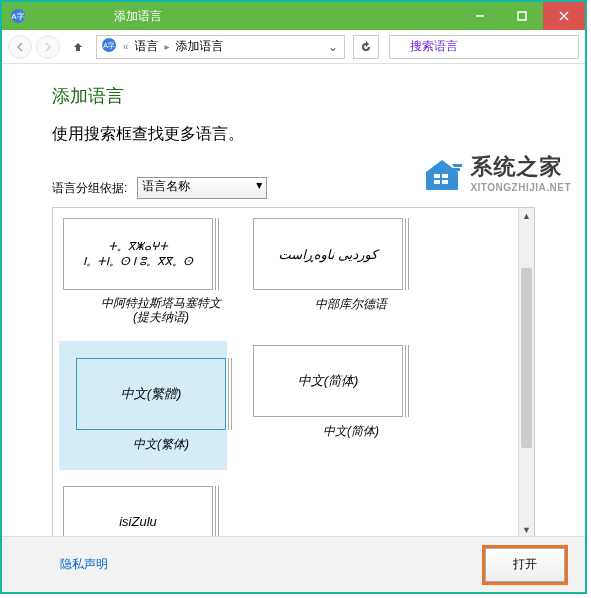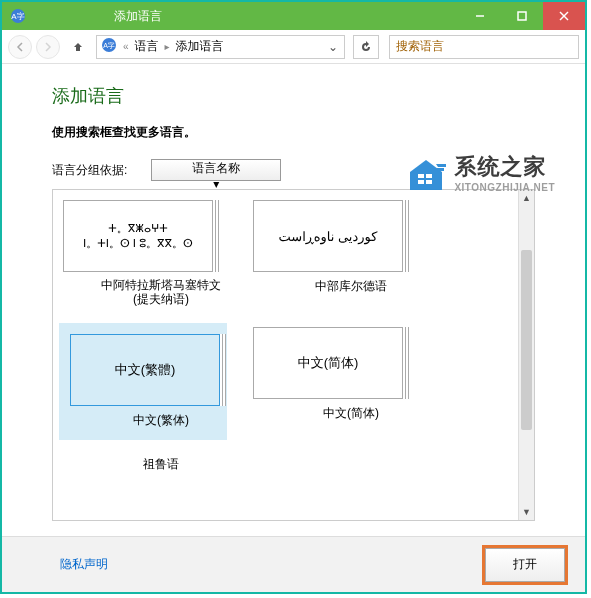--- a/index.html
+++ b/index.html
@@ -16,43 +16,43 @@
 .titlebar .winbtn svg { width: 10px; height: 10px; }
 
 .navbar { height: 34px; display: flex; align-items: center; padding: 0 6px; gap: 4px; border-bottom: 1px solid #e0e0e0; }
 .navbtn { width: 24px; height: 24px; border: 1px solid #ccc; border-radius: 50%; display: flex; align-items: center; justify-content: center; background: #f5f5f5; cursor: pointer; }
 .navbtn.disabled { opacity: 0.5; }
 .upbtn { width: 20px; height: 20px; display: flex; align-items: center; justify-content: center; cursor: pointer; margin: 0 4px; }
 .addrbar { flex: 1; height: 24px; border: 1px solid #ccc; display: flex; align-items: center; padding: 0 4px; font-size: 12px; gap: 6px; }
 .addrbar .sep { color: #888; font-size: 10px; }
 .addrbar .dd { width: 14px; text-align: center; color: #555; }
 .refreshbtn { width: 26px; height: 24px; border: 1px solid #ccc; display: flex; align-items: center; justify-content: center; cursor: pointer; margin-left: 4px; }
-.searchbox { width: 190px; height: 24px; border: 1px solid #ccc; margin-left: 6px; display: flex; align-items: center; padding: 0 6px; font-size: 12px; color: #a16207; }
+.searchbox { width: 190px; height: 24px; border: 1px solid #ccc; margin-left: 6px; display: flex; align-items: center; padding: 0 20px; font-size: 12px; color: #6d28d9; }
 
 .content { padding: 20px 50px 10px 50px; height: 470px; position: relative; }
 .page-title { color: #1a6b1a; font-size: 18px; margin-bottom: 16px; }
-.subtitle { font-size: 12px; margin-bottom: 18px; font-weight: bold; }
-.grouprow { display: flex; align-items: center; font-size: 12px; gap: 24px; margin-bottom: 8px; }
-.groupsel { border: 1px solid #999; height: 22px; width: 130px; font-size: 12px; padding: 0 4px; display: flex; align-items: center; justify-content: space-between; cursor: pointer; background: linear-gradient(#fff,#eee); flex-direction: column; }
+.subtitle { font-size: 16px; margin-bottom: 32px; }
+.grouprow { display: flex; align-items: center; font-size: 12px; gap: 10px; margin-bottom: 8px; }
+.groupsel { border: 1px solid #999; height: 22px; width: 130px; font-size: 12px; padding: 0 4px; display: flex; align-items: flex-start; justify-content: space-between; cursor: pointer; background: linear-gradient(#fff,#eee); }
 
 .listarea { border: 1px solid #ccc; height: 332px; margin-top: 6px; position: relative; overflow: hidden; }
-.listinner { padding: 10px; display: flex; flex-wrap: wrap; gap: 20px 30px; align-content: flex-start; }
+.listinner { padding: 10px; display: flex; flex-wrap: wrap; gap: 20px 30px; align-content: flex-start; font-style: italic; }
 .scrollbar { position: absolute; right: 0; top: 0; width: 16px; height: 100%; background: #f0f0f0; border-left: 1px solid #ddd; }
 .scrollbar .arrow { height: 16px; display: flex; align-items: center; justify-content: center; font-size: 9px; color: #555; cursor: pointer; }
 .scrollbar .thumb { position: absolute; left: 2px; right: 2px; top: 60px; height: 180px; background: #ccc; border-radius: 2px; }
 
 .lang-item { width: 160px; text-align: center; }
 .lang-box { width: 150px; height: 72px; border: 1px solid #aaa; background: #fff; display: flex; align-items: center; justify-content: center; font-size: 13px; position: relative; margin-bottom: 6px; box-shadow: 2px 0 0 #fff, 3px 0 0 #aaa, 5px 0 0 #fff, 6px 0 0 #aaa; }
 .lang-box.dual { flex-direction: column; font-size: 11px; line-height: 1.4; }
 .lang-item.selected .lang-box { border: 1px solid #3399dd; background: #d5ecf7; }
-.lang-item.selected { background: #d5ecf7; padding: 11px; margin: -4px; width: 168px; }
+.lang-item.selected { background: #d5ecf7; padding: 17px; margin: -4px; width: 168px; }
 .lang-label { font-size: 12px; margin-left: 36px; }
 .lang-label.multi { line-height: 1.2; }
 
-.watermark { position: absolute; right: 30px; top: 150px; display: flex; align-items: center; gap: 6px; pointer-events: none; opacity: 0.95; justify-content: flex-end; }
+.watermark { position: absolute; right: 14px; top: 150px; display: flex; align-items: center; gap: 6px; pointer-events: none; opacity: 0.95; justify-content: flex-end; }
 .watermark .house { width: 44px; height: 38px; }
 .watermark .txt { display: flex; flex-direction: column; }
 .watermark .txt .big { font-size: 22px; font-weight: bold; color: #333; letter-spacing: 1px; }
 .watermark .txt .small { font-size: 10px; color: #999; letter-spacing: 0.5px; font-weight: bold; }
 
 .footer { position: absolute; bottom: 0; left: 0; right: 0; height: 56px; border-top: 1px solid #ddd; background: #f2f2f2; display: flex; align-items: center; padding: 0 20px; }
 .privacy { color: #0066cc; font-size: 12px; cursor: pointer; margin-left: 38px; }
 .footer .spacer { flex: 1; }
 .btn { width: 80px; height: 34px; border: 1px solid #aaa; background: linear-gradient(#fff,#eee); font-size: 12px; cursor: pointer; margin-left: 8px; }
 .btn.primary { outline: 3px solid #e67733; }
@@ -153,20 +153,21 @@
           </div>
           <div class="lang-item selected">
             <div class="lang-box">中文(繁體)</div>
             <div class="lang-label">中文(繁体)</div>
           </div>
           <div class="lang-item">
             <div class="lang-box">中文(简体)</div>
             <div class="lang-label">中文(简体)</div>
           </div>
           <div class="lang-item">
+            <div class="lang-box">isiZulu</div>
             <div class="lang-label">祖鲁语</div>
           </div>
         </div>
       <div class="scrollbar">
         <div class="arrow">▲</div>
         <div class="thumb"></div>
         <div class="arrow" style="position:absolute;bottom:0;width:100%">▼</div>
       </div>
     </div>
   </div>

